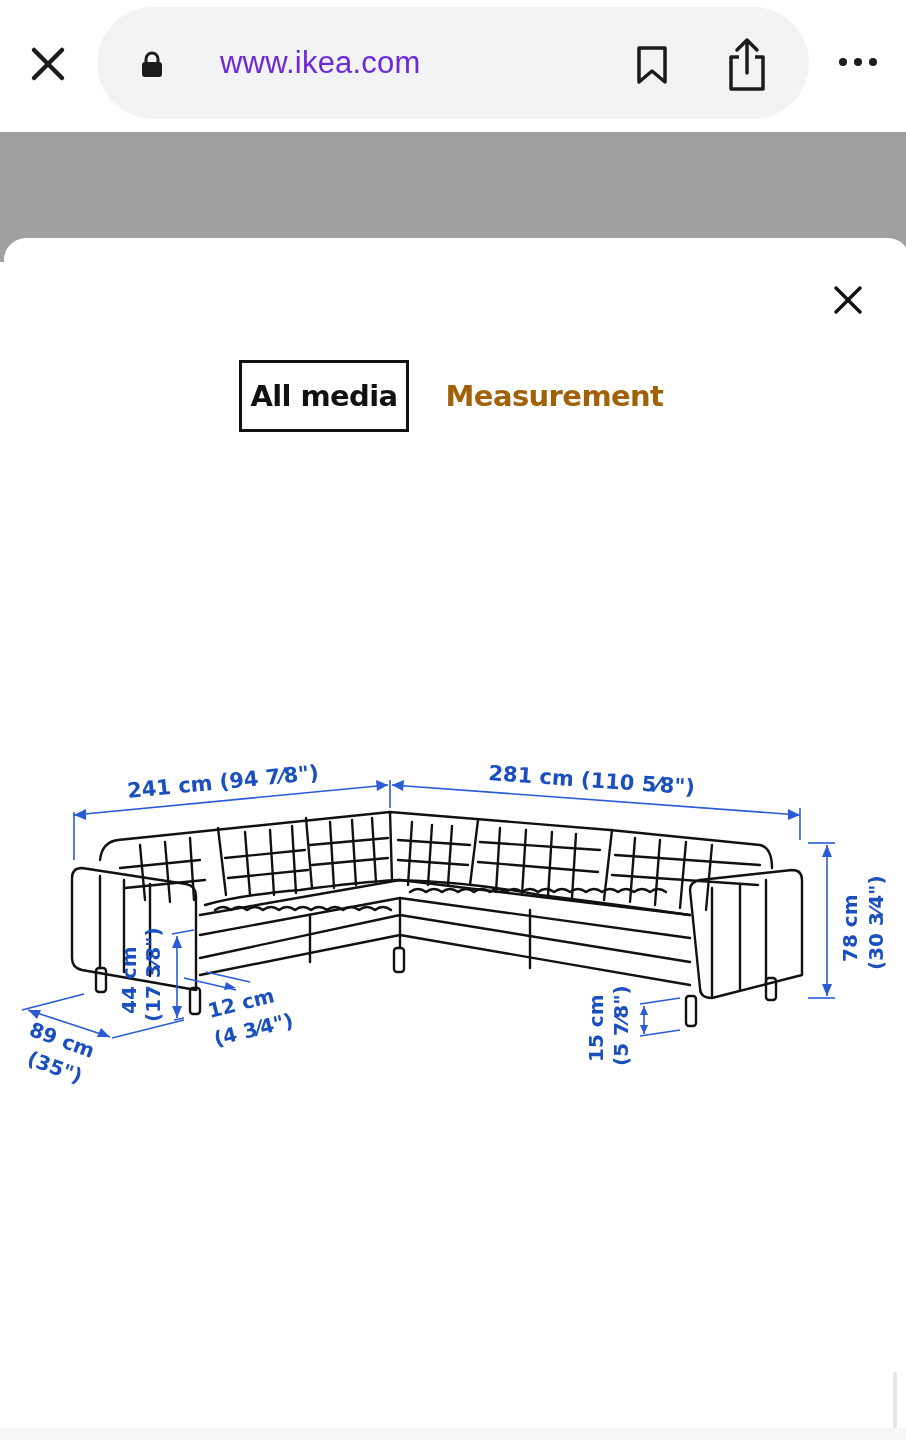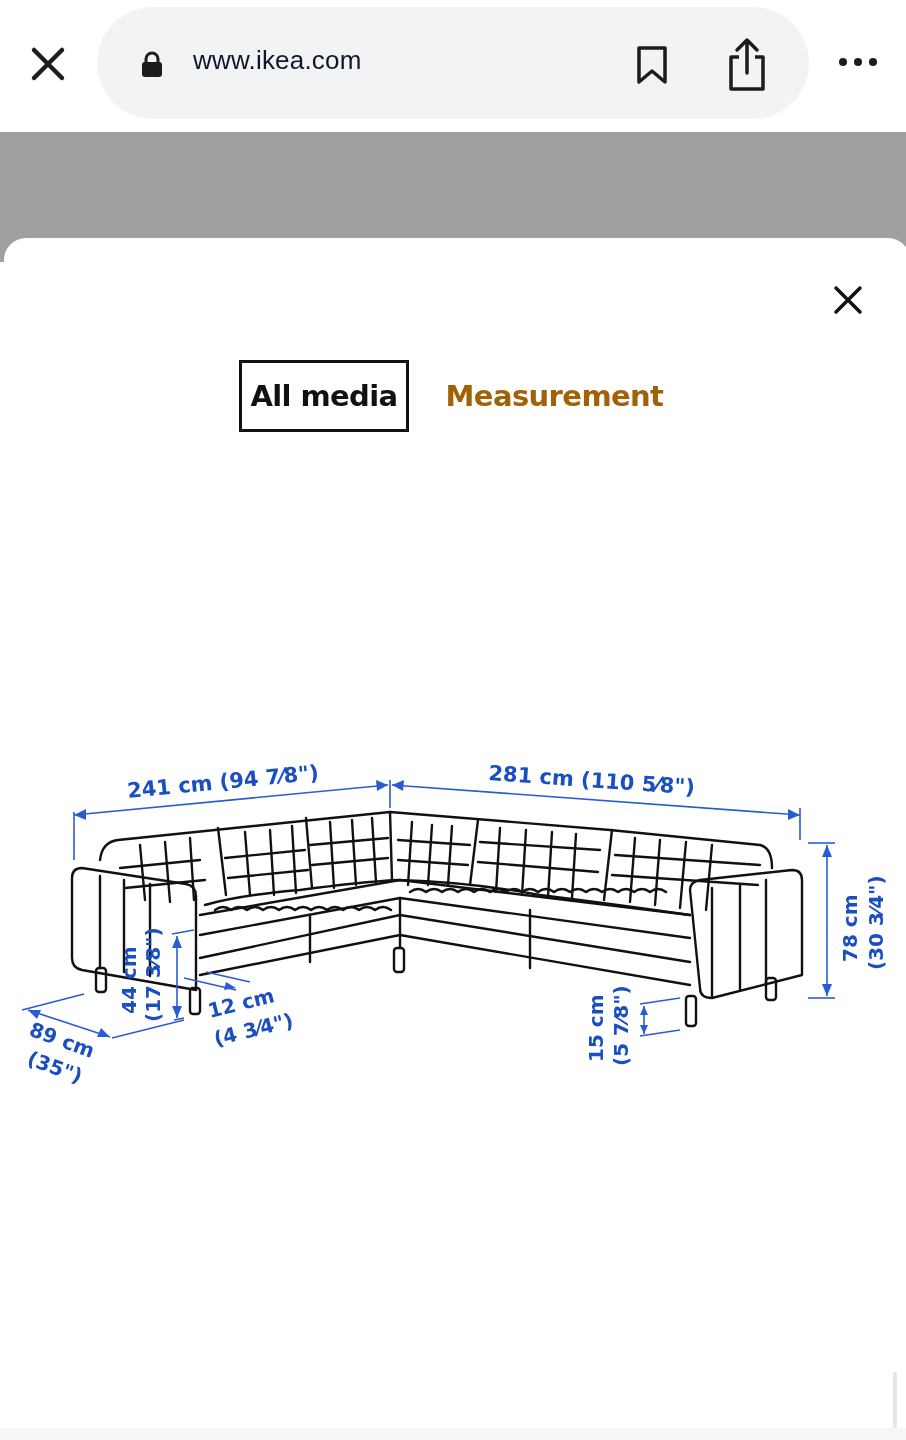--- a/index.html
+++ b/index.html
@@ -1,21 +1,21 @@
 <!DOCTYPE html>
 <html><head>
 <meta charset="utf-8">
 <style>
   html, body { margin:0; padding:0; }
   body { width:906px; height:1440px; position:relative; overflow:hidden; background:#ffffff; font-family:"Liberation Sans", sans-serif; }
   .topbar { position:absolute; left:0; top:0; width:906px; height:132px; background:#ffffff; }
   .close-browser { position:absolute; left:28px; top:44px; width:40px; height:40px; cursor:pointer; }
   .urlbar { position:absolute; left:97px; top:7px; width:712px; height:112px; border-radius:56px; background:#f2f3f5; }
   .lock { position:absolute; left:44px; top:44px; width:22px; height:26px; }
-  .url-text { position:absolute; left:96px; top:38px; font-size:26px; color:#0f172a; letter-spacing:0.2px; }
+  .url-text { position:absolute; left:123px; top:38px; font-size:31px; color:#6d28d9; letter-spacing:0.2px; }
   .bookmark { position:absolute; left:538px; top:38px; width:34px; height:40px; cursor:pointer; }
   .share { position:absolute; left:628px; top:30px; width:44px; height:56px; cursor:pointer; }
   .more { position:absolute; left:836px; top:52px; width:44px; height:20px; cursor:pointer; }
   .overlay { position:absolute; left:0; top:132px; width:906px; height:130px; background:#a0a0a0; }
   .modal { position:absolute; left:4px; top:238px; width:906px; height:1202px; background:#ffffff; border-radius:22px 22px 0 0; }
   .modal-close { position:absolute; left:828px; top:46px; width:32px; height:32px; cursor:pointer; }
   .tab { position:absolute; top:122px; height:72px; display:flex; align-items:center; justify-content:center; font-family:"DejaVu Sans", sans-serif; font-weight:bold; font-size:29px; cursor:pointer; box-sizing:border-box; letter-spacing:-0.6px; }
   .tab.active { left:235px; width:170px; border:3.5px solid #111111; color:#111111; }
   .tab.inactive { left:428px; width:245px; color:#a16207; }
   .diagram { position:absolute; left:0; top:500px; width:906px; height:620px; }

